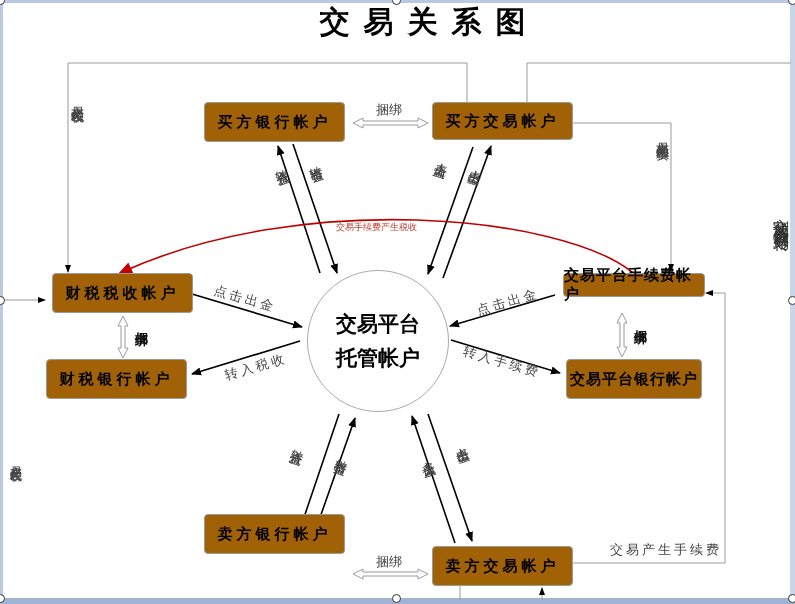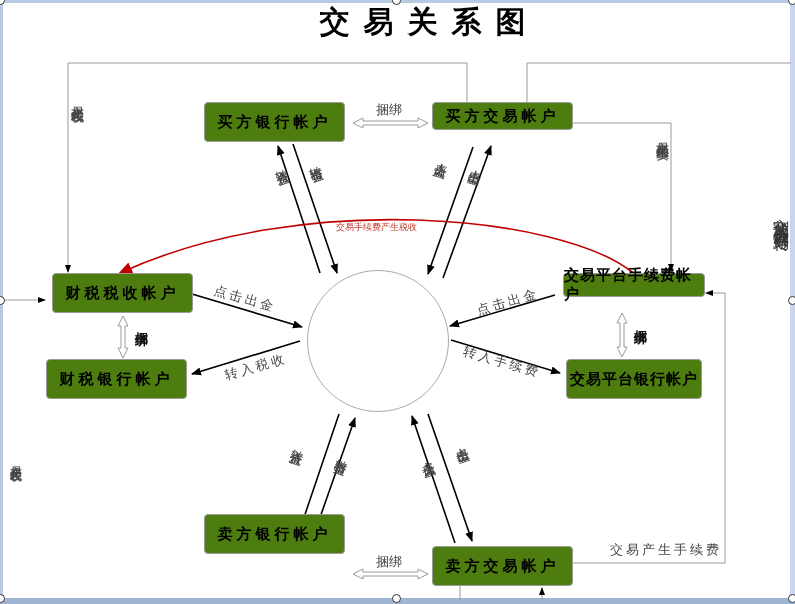--- a/index.html
+++ b/index.html
@@ -12,21 +12,21 @@
   .frame-bottom { position: absolute; left: 0; bottom: 0; width: 795px; height: 6px; background: #9fb4d2; }
   .frame-left { position: absolute; left: 0; top: 0; width: 3px; height: 604px; background: #b9c9e2; }
   .frame-right { position: absolute; right: 0; top: 0; width: 5px; height: 604px; background: #c7d6ea; }
   .handle { position: absolute; width: 7px; height: 7px; border: 1px solid #333; border-radius: 50%; background: #fff; }
 
   .title {
     position: absolute; left: 0; top: 2px; width: 795px; text-align: center;
     font-size: 30px; font-weight: bold; letter-spacing: 14px; color: #000; margin-left: 32px;
   }
   .box {
-    position: absolute; border: 1px solid #9a9a9a; border-radius: 4px; background: #4d7c0f;
+    position: absolute; border: 1px solid #9a9a9a; border-radius: 4px; background: #a16207;
     display: flex; align-items: center; justify-content: center;
     font-size: 15px; color: #000; box-sizing: border-box;
   }
   .box.spaced { letter-spacing: 4px; font-weight: bold; }
   .box.tight { letter-spacing: 1px; font-weight: bold; }
   .center-circle {
     position: absolute; left: 307px; top: 270px; width: 142px; height: 142px;
     border: 1px solid #aaa; border-radius: 50%; box-sizing: border-box;
     display: flex; flex-direction: column; align-items: center; justify-content: center;
     font-size: 21px; font-weight: bold; line-height: 34px; color: #000;
@@ -104,29 +104,31 @@
 <div class="handle" style="left:788px;top:-4px"></div>
 <div class="handle" style="left:-4px;top:296px"></div>
 <div class="handle" style="left:788px;top:296px"></div>
 <div class="handle" style="left:-4px;top:594px"></div>
 <div class="handle" style="left:392px;top:594px"></div>
 <div class="handle" style="left:788px;top:594px"></div>
 
 <div class="title">交易关系图</div>
 
 <div class="box spaced" style="left:204px;top:102px;width:141px;height:40px">买方银行帐户</div>
-<div class="box spaced" style="left:432px;top:102px;width:141px;height:28px">买方交易帐户</div>
+<div class="box spaced" style="left:432px;top:102px;width:141px;height:38px">买方交易帐户</div>
 <div class="box spaced" style="left:52px;top:273px;width:141px;height:40px">财税税收帐户</div>
 <div class="box spaced" style="left:46px;top:359px;width:141px;height:40px">财税银行帐户</div>
 <div class="box tight" style="left:563px;top:273px;width:142px;height:24px">交易平台手续费帐户</div>
 <div class="box tight" style="left:566px;top:359px;width:136px;height:40px">交易平台银行帐户</div>
 <div class="box spaced" style="left:204px;top:514px;width:141px;height:40px">卖方银行帐户</div>
 <div class="box spaced" style="left:432px;top:546px;width:141px;height:40px">卖方交易帐户</div>
 
 <div class="center-circle">
+  <div>交易平台</div>
+  <div>托管帐户</div>
 </div>
 
 <div class="lbl" style="left:376px;top:101px">捆绑</div>
 <div class="lbl" style="left:376px;top:553px">捆绑</div>
 <div class="vlbl" style="left:132px;top:322px;font-weight:bold;color:#111">捆绑</div>
 <div class="vlbl" style="left:631px;top:320px;font-weight:bold;color:#111">捆绑</div>
 
 <div class="vlbl" style="left:268px;top:160px;transform:rotate(-18deg)">转入资金</div>
 <div class="vlbl" style="left:302px;top:157px;transform:rotate(-18deg)">转出资金</div>
 <div class="vlbl" style="left:436px;top:153px;transform:rotate(18deg)">点击入金</div>

